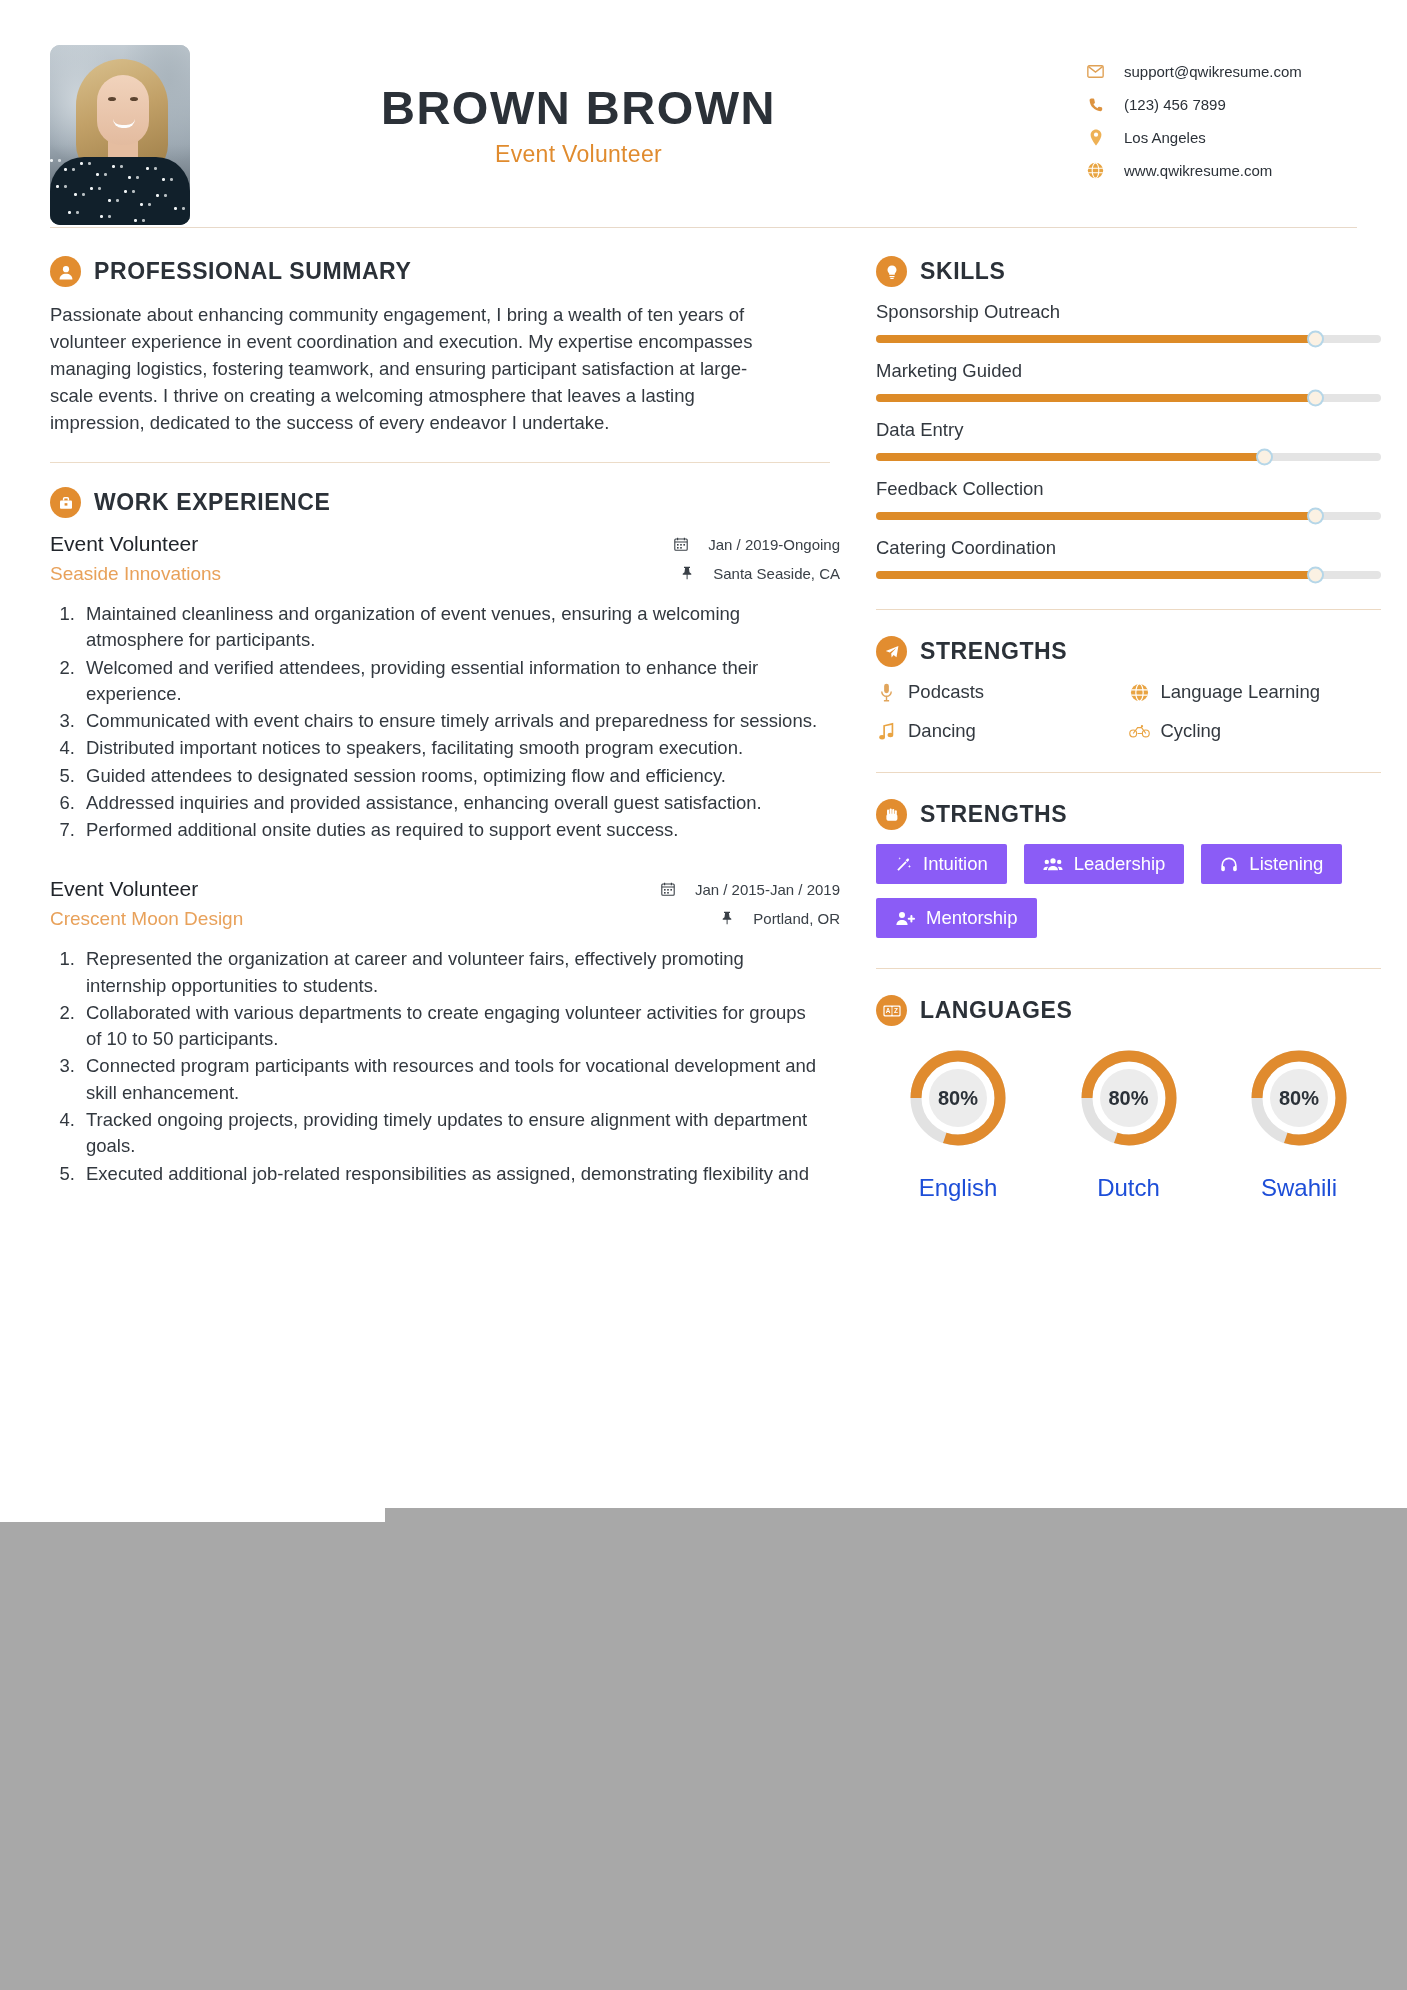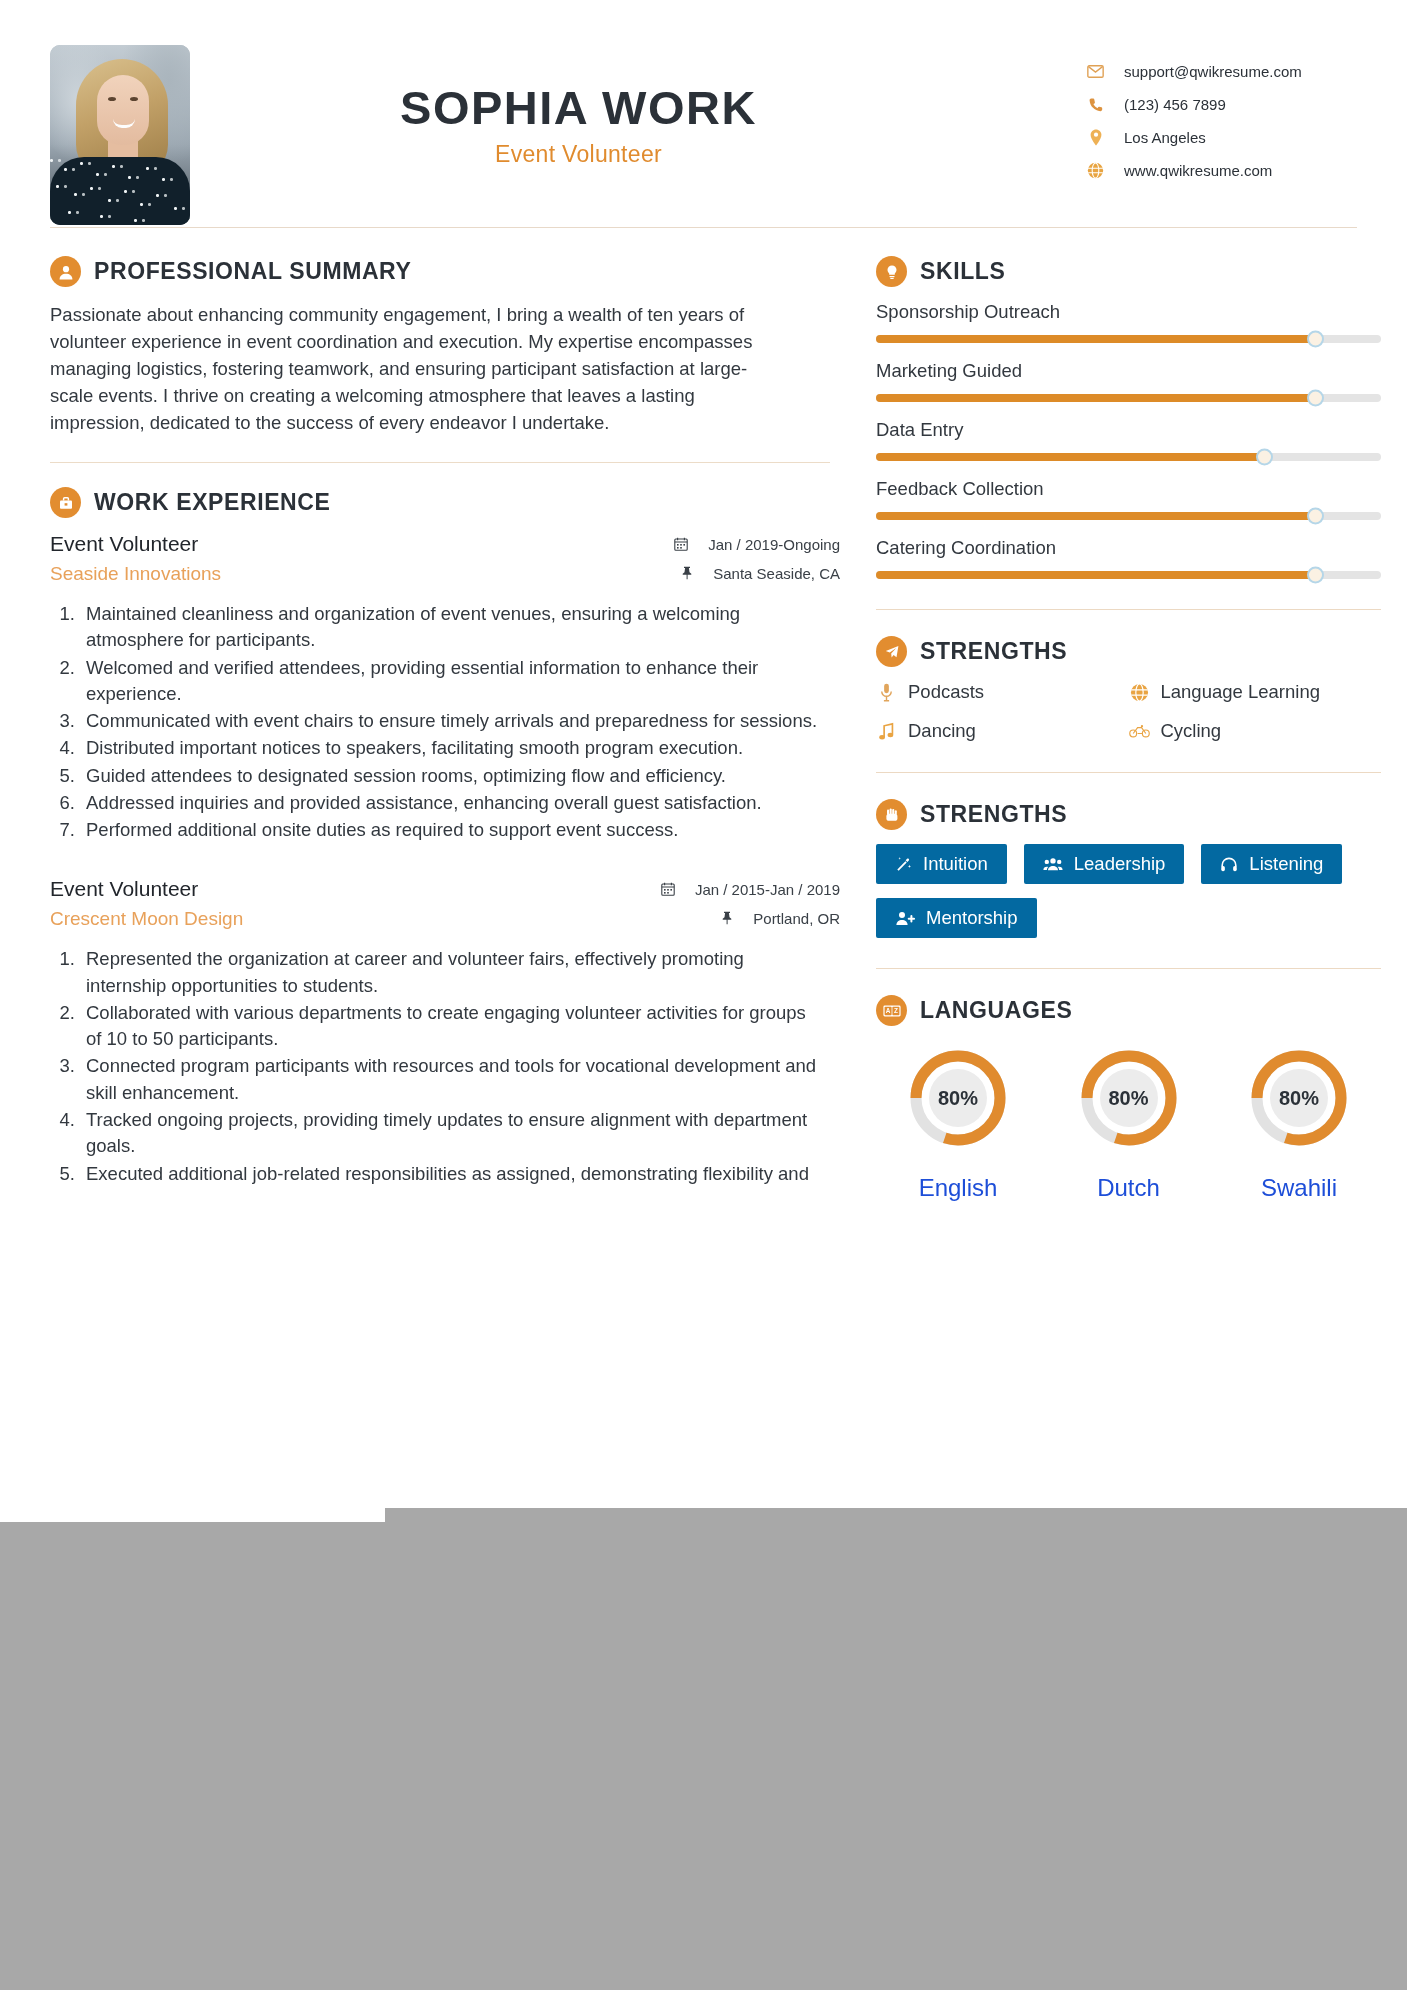--- a/index.html
+++ b/index.html
@@ -312,21 +312,21 @@
   }
   .interest .i-ico svg { display: block; }
 
   
   .strengths {
     display: flex;
     flex-wrap: wrap;
     gap: 14px 17px;
   }
   .chip {
-    background: #0369a1;
+    background: #8b5cf6;
     color: #ffffff;
     font-size: 18.5px;
     padding: 9px 19px;
     display: flex; align-items: center; gap: 11px;
     border-radius: 2px;
   }
   .chip svg { display: block; flex: 0 0 auto; }
 
   
   .lang-row {
@@ -372,21 +372,21 @@
         <div class="hair"></div>
         <div class="neck"></div>
         <div class="face"></div>
         <div class="eye-l"></div>
         <div class="eye-r"></div>
         <div class="smile"></div>
         <div class="shirt"></div>
       </div>
 
       <div class="name-block">
-        <div class="name">SOPHIA WORK</div>
+        <div class="name">BROWN BROWN</div>
         <div class="job-title">Event Volunteer</div>
       </div>
 
       <div class="contact">
 
         <div class="contact-row">
           <span class="contact-ico">
             <svg width="17" height="17" viewBox="0 0 16 16">
                 <rect x="0.8" y="2.6" width="14.4" height="10.8" rx="1.2" fill="none" stroke="#e0a155" stroke-width="1.3"></rect>
                 <path d="M1.4 3.4 L8 8.6 L14.6 3.4" fill="none" stroke="#e0a155" stroke-width="1.3"></path>

